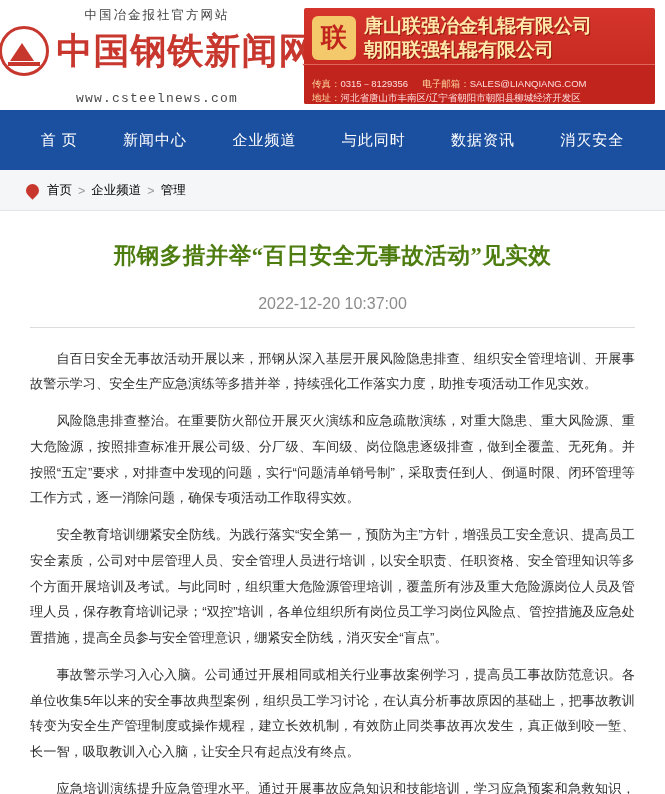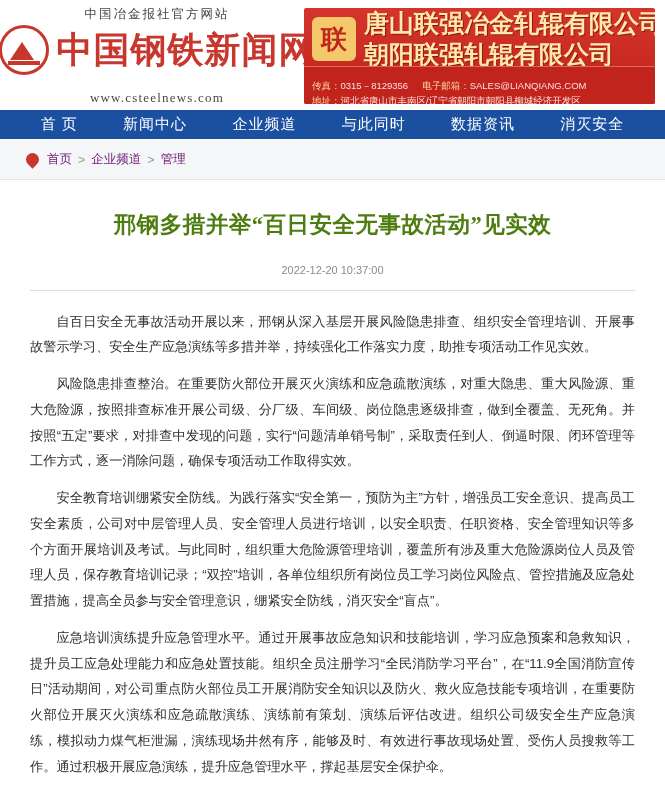--- a/index.html
+++ b/index.html
@@ -72,21 +72,21 @@
     color: #c8372d;
     letter-spacing: 1px;
     line-height: 1;
     white-space: nowrap;
   }
   .logo-url {
     margin-top: 15px;
     font-size: 13px;
     color: #4a4a4a;
     letter-spacing: 1.2px;
-    font-family: Liberation Serif, serif;
+    font-family: Liberation Mono, monospace;
   }
 
   .banner {
     flex: 1;
     margin: 2px 10px 2px 4px;
     background: linear-gradient(#d4342b, #c0241c);
     border-radius: 2px;
     display: flex;
     flex-direction: column;
     color: #fff;
@@ -113,21 +113,21 @@
     font-weight: bold;
     font-family: "Liberation Serif", serif;
   }
   .banner-names {
     display: flex;
     flex-direction: column;
     justify-content: center;
   }
   .banner-name {
     font-family: "Liberation Serif", serif;
-    font-size: 25px;
+    font-size: 19px;
     font-weight: bold;
     color: #ffe9a8;
     line-height: 1.25;
     white-space: nowrap;
     text-shadow: 1px 1px 0 #8f1611;
   }
   .banner-bottom {
     background: #c0241c;
     border-top: 1px solid #e0675c;
     padding: 12px 8px 4px 8px;
@@ -135,21 +135,21 @@
     color: #ffdede;
     line-height: 1.55;
   }
   .banner-row { white-space: nowrap; }
   .banner-row .lbl { color: #ffd9a0; }
   .banner-row .sep { display: inline-block; width: 14px; }
 
   
   .nav {
     background: #1b4fa0;
-    height: 29px;
+    height: 60px;
     display: flex;
     align-items: center;
     justify-content: space-around;
     padding: 0 18px;
   }
   .nav-item {
     color: #ffffff;
     font-size: 15px;
     letter-spacing: 1px;
     cursor: pointer;
@@ -168,38 +168,38 @@
     align-items: center;
   }
   .pin-icon {
     width: 13px; height: 13px;
     border-radius: 50% 50% 50% 0;
     background: #c8372d;
     transform: rotate(-45deg);
     margin-right: 8px;
     flex: none;
   }
-  .crumb-link { color: #701a75; text-decoration: none; cursor: pointer; }
+  .crumb-link { color: #000000; text-decoration: none; cursor: pointer; }
   .crumb-sep { margin: 0 6px; color: #999; }
 
   
   .article { padding: 22px 30px 26px 30px; }
   .title {
     text-align: center;
     font-family: "Liberation Serif", serif;
     font-size: 22.5px;
     font-weight: bold;
     color: #4d7c0f;
     line-height: 1.5;
     letter-spacing: 0.5px;
     padding: 6px 4px 0 4px;
   }
   .meta {
     text-align: center;
-    font-size: 11px;
+    font-size: 16px;
     color: #8c8c8c;
     margin-top: 22px;
     padding-bottom: 14px;
   }
   .rule {
     border: 0;
     border-top: 1px solid #dcdcdc;
     margin: 0 0 18px 0;
   }
   .body p {
@@ -265,18 +265,19 @@
   </div>
 
   <div class="article">
     <div class="title">邢钢多措并举“百日安全无事故活动”见实效</div>
     <div class="meta">2022-12-20 10:37:00</div>
     <hr class="rule">
     <div class="body">
       <p>自百日安全无事故活动开展以来，邢钢从深入基层开展风险隐患排查、组织安全管理培训、开展事故警示学习、安全生产应急演练等多措并举，持续强化工作落实力度，助推专项活动工作见实效。</p>
       <p>风险隐患排查整治。在重要防火部位开展灭火演练和应急疏散演练，对重大隐患、重大风险源、重大危险源，按照排查标准开展公司级、分厂级、车间级、岗位隐患逐级排查，做到全覆盖、无死角。并按照“五定”要求，对排查中发现的问题，实行“问题清单销号制”，采取责任到人、倒逼时限、闭环管理等工作方式，逐一消除问题，确保专项活动工作取得实效。</p>
       <p>安全教育培训绷紧安全防线。为践行落实“安全第一，预防为主”方针，增强员工安全意识、提高员工安全素质，公司对中层管理人员、安全管理人员进行培训，以安全职责、任职资格、安全管理知识等多个方面开展培训及考试。与此同时，组织重大危险源管理培训，覆盖所有涉及重大危险源岗位人员及管理人员，保存教育培训记录；“双控”培训，各单位组织所有岗位员工学习岗位风险点、管控措施及应急处置措施，提高全员参与安全管理意识，绷紧安全防线，消灭安全“盲点”。</p>
+      <p>事故警示学习入心入脑。公司通过开展相同或相关行业事故案例学习，提高员工事故防范意识。各单位收集5年以来的安全事故典型案例，组织员工学习讨论，在认真分析事故原因的基础上，把事故教训转变为安全生产管理制度或操作规程，建立长效机制，有效防止同类事故再次发生，真正做到咬一堑、长一智，吸取教训入心入脑，让安全只有起点没有终点。</p>
       <p>应急培训演练提升应急管理水平。通过开展事故应急知识和技能培训，学习应急预案和急救知识，提升员工应急处理能力和应急处置技能。组织全员注册学习“全民消防学习平台”，在“11.9全国消防宣传日”活动期间，对公司重点防火部位员工开展消防安全知识以及防火、救火应急技能专项培训，在重要防火部位开展灭火演练和应急疏散演练、演练前有策划、演练后评估改进。组织公司级安全生产应急演练，模拟动力煤气柜泄漏，演练现场井然有序，能够及时、有效进行事故现场处置、受伤人员搜救等工作。通过积极开展应急演练，提升应急管理水平，撑起基层安全保护伞。</p>
 
     </div>
   </div>
 
 </div>
 
 </body></html>

